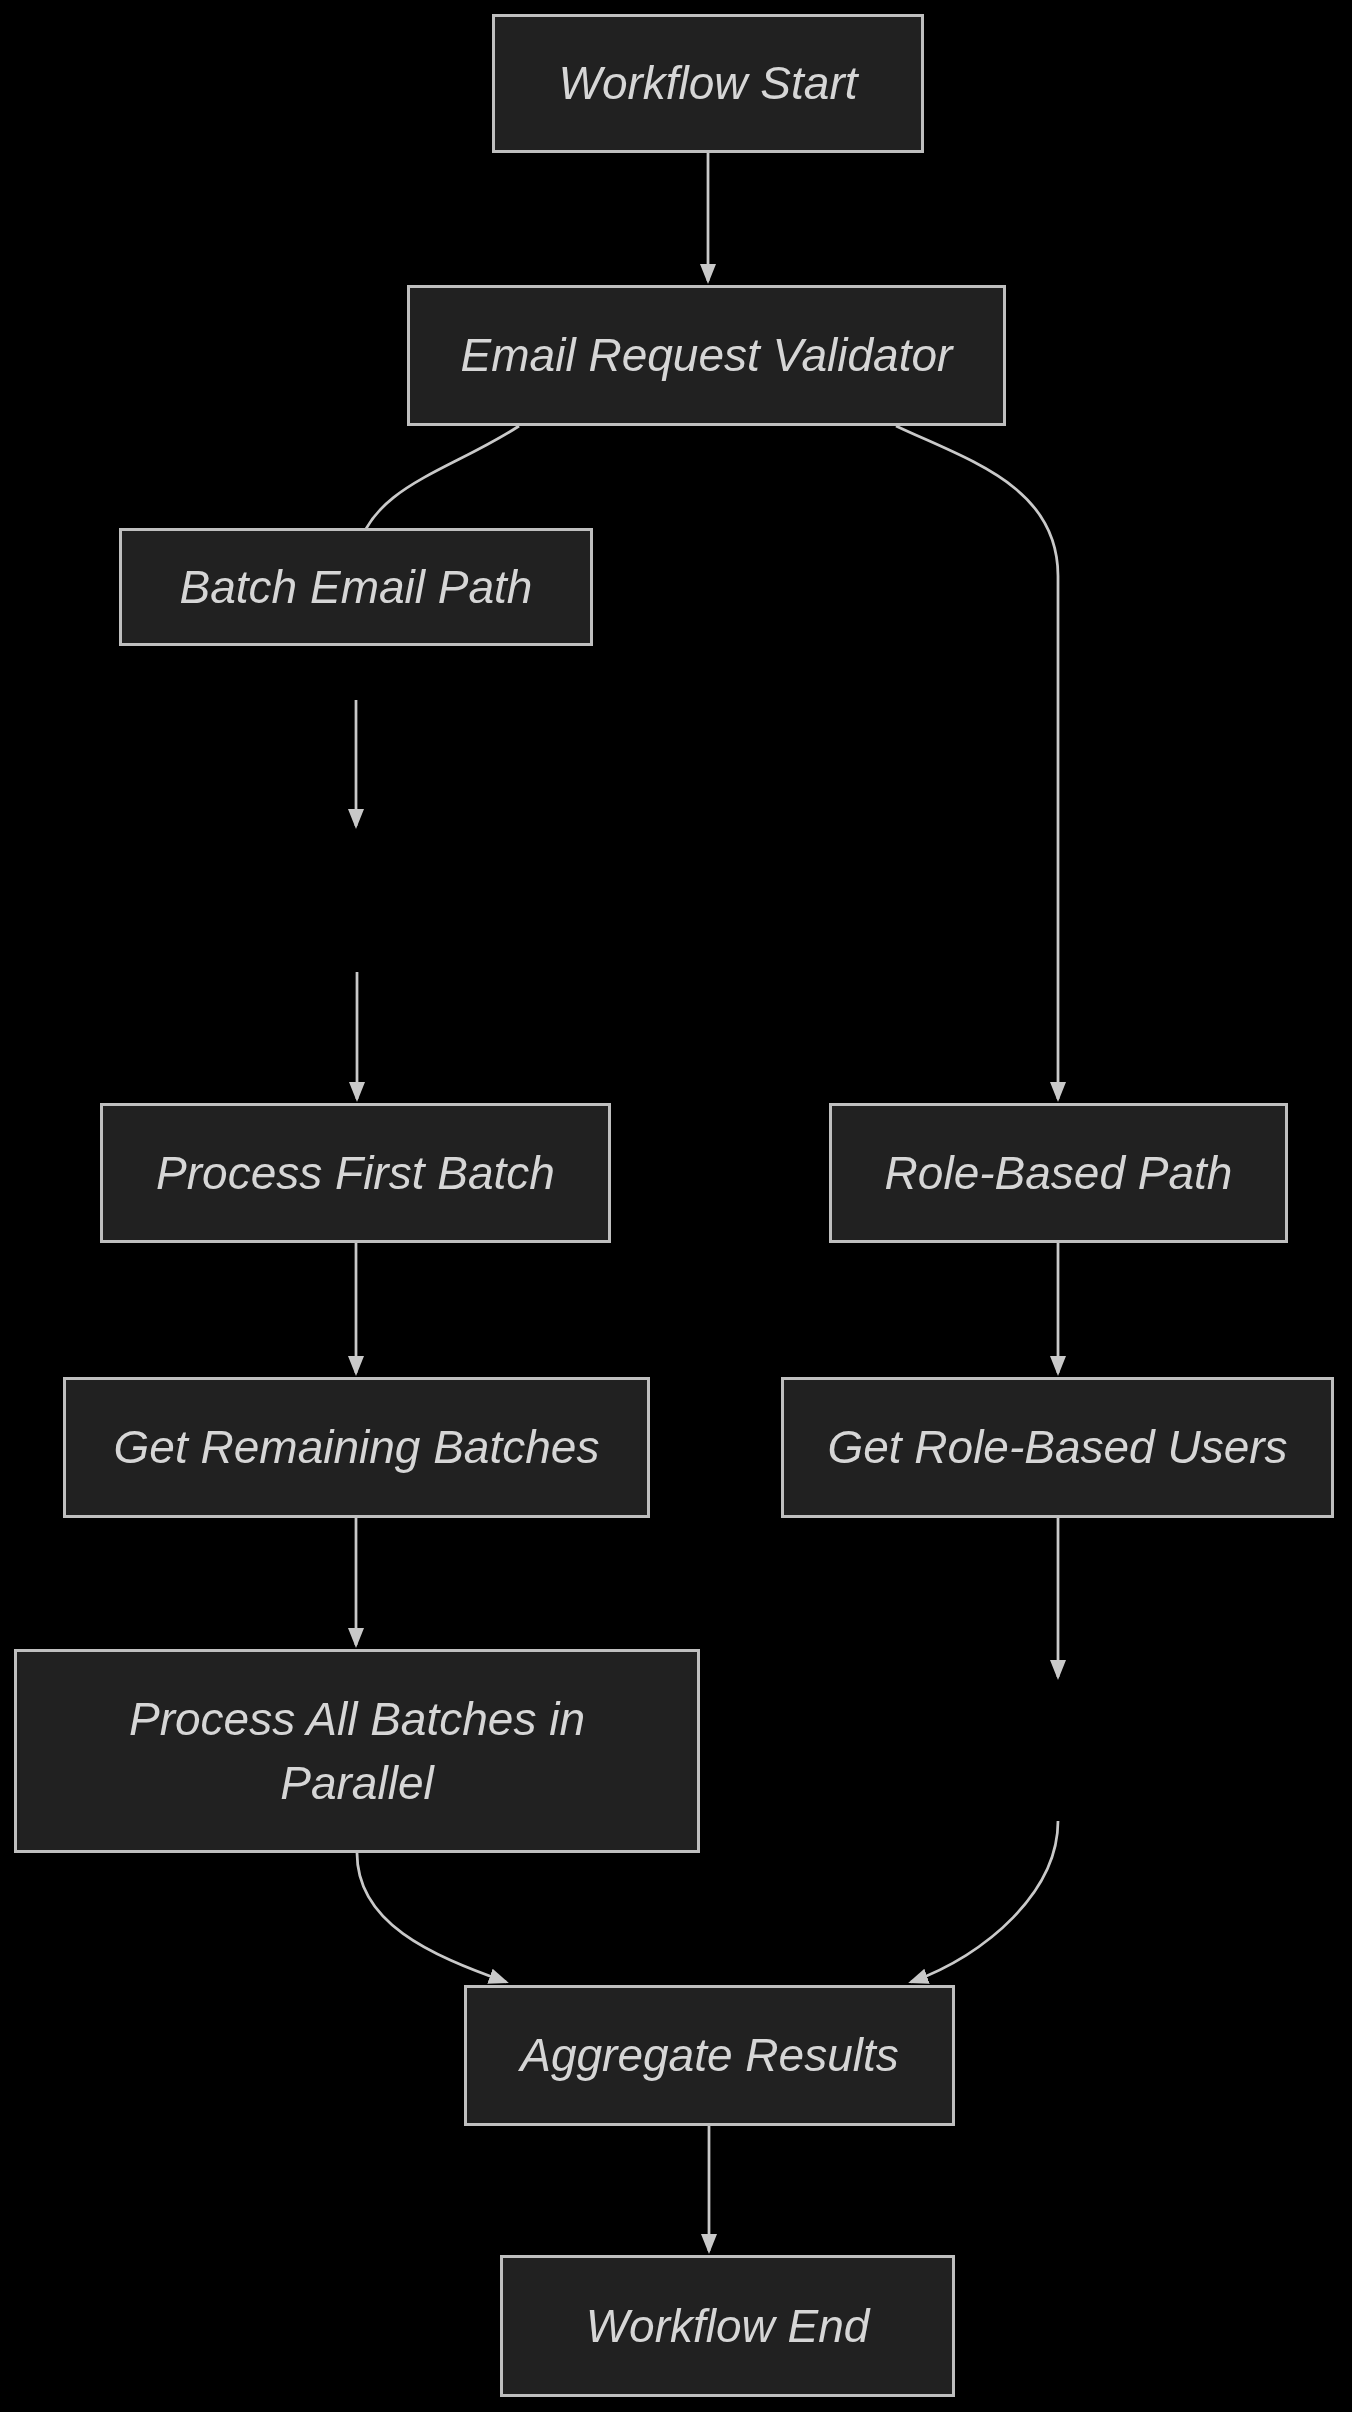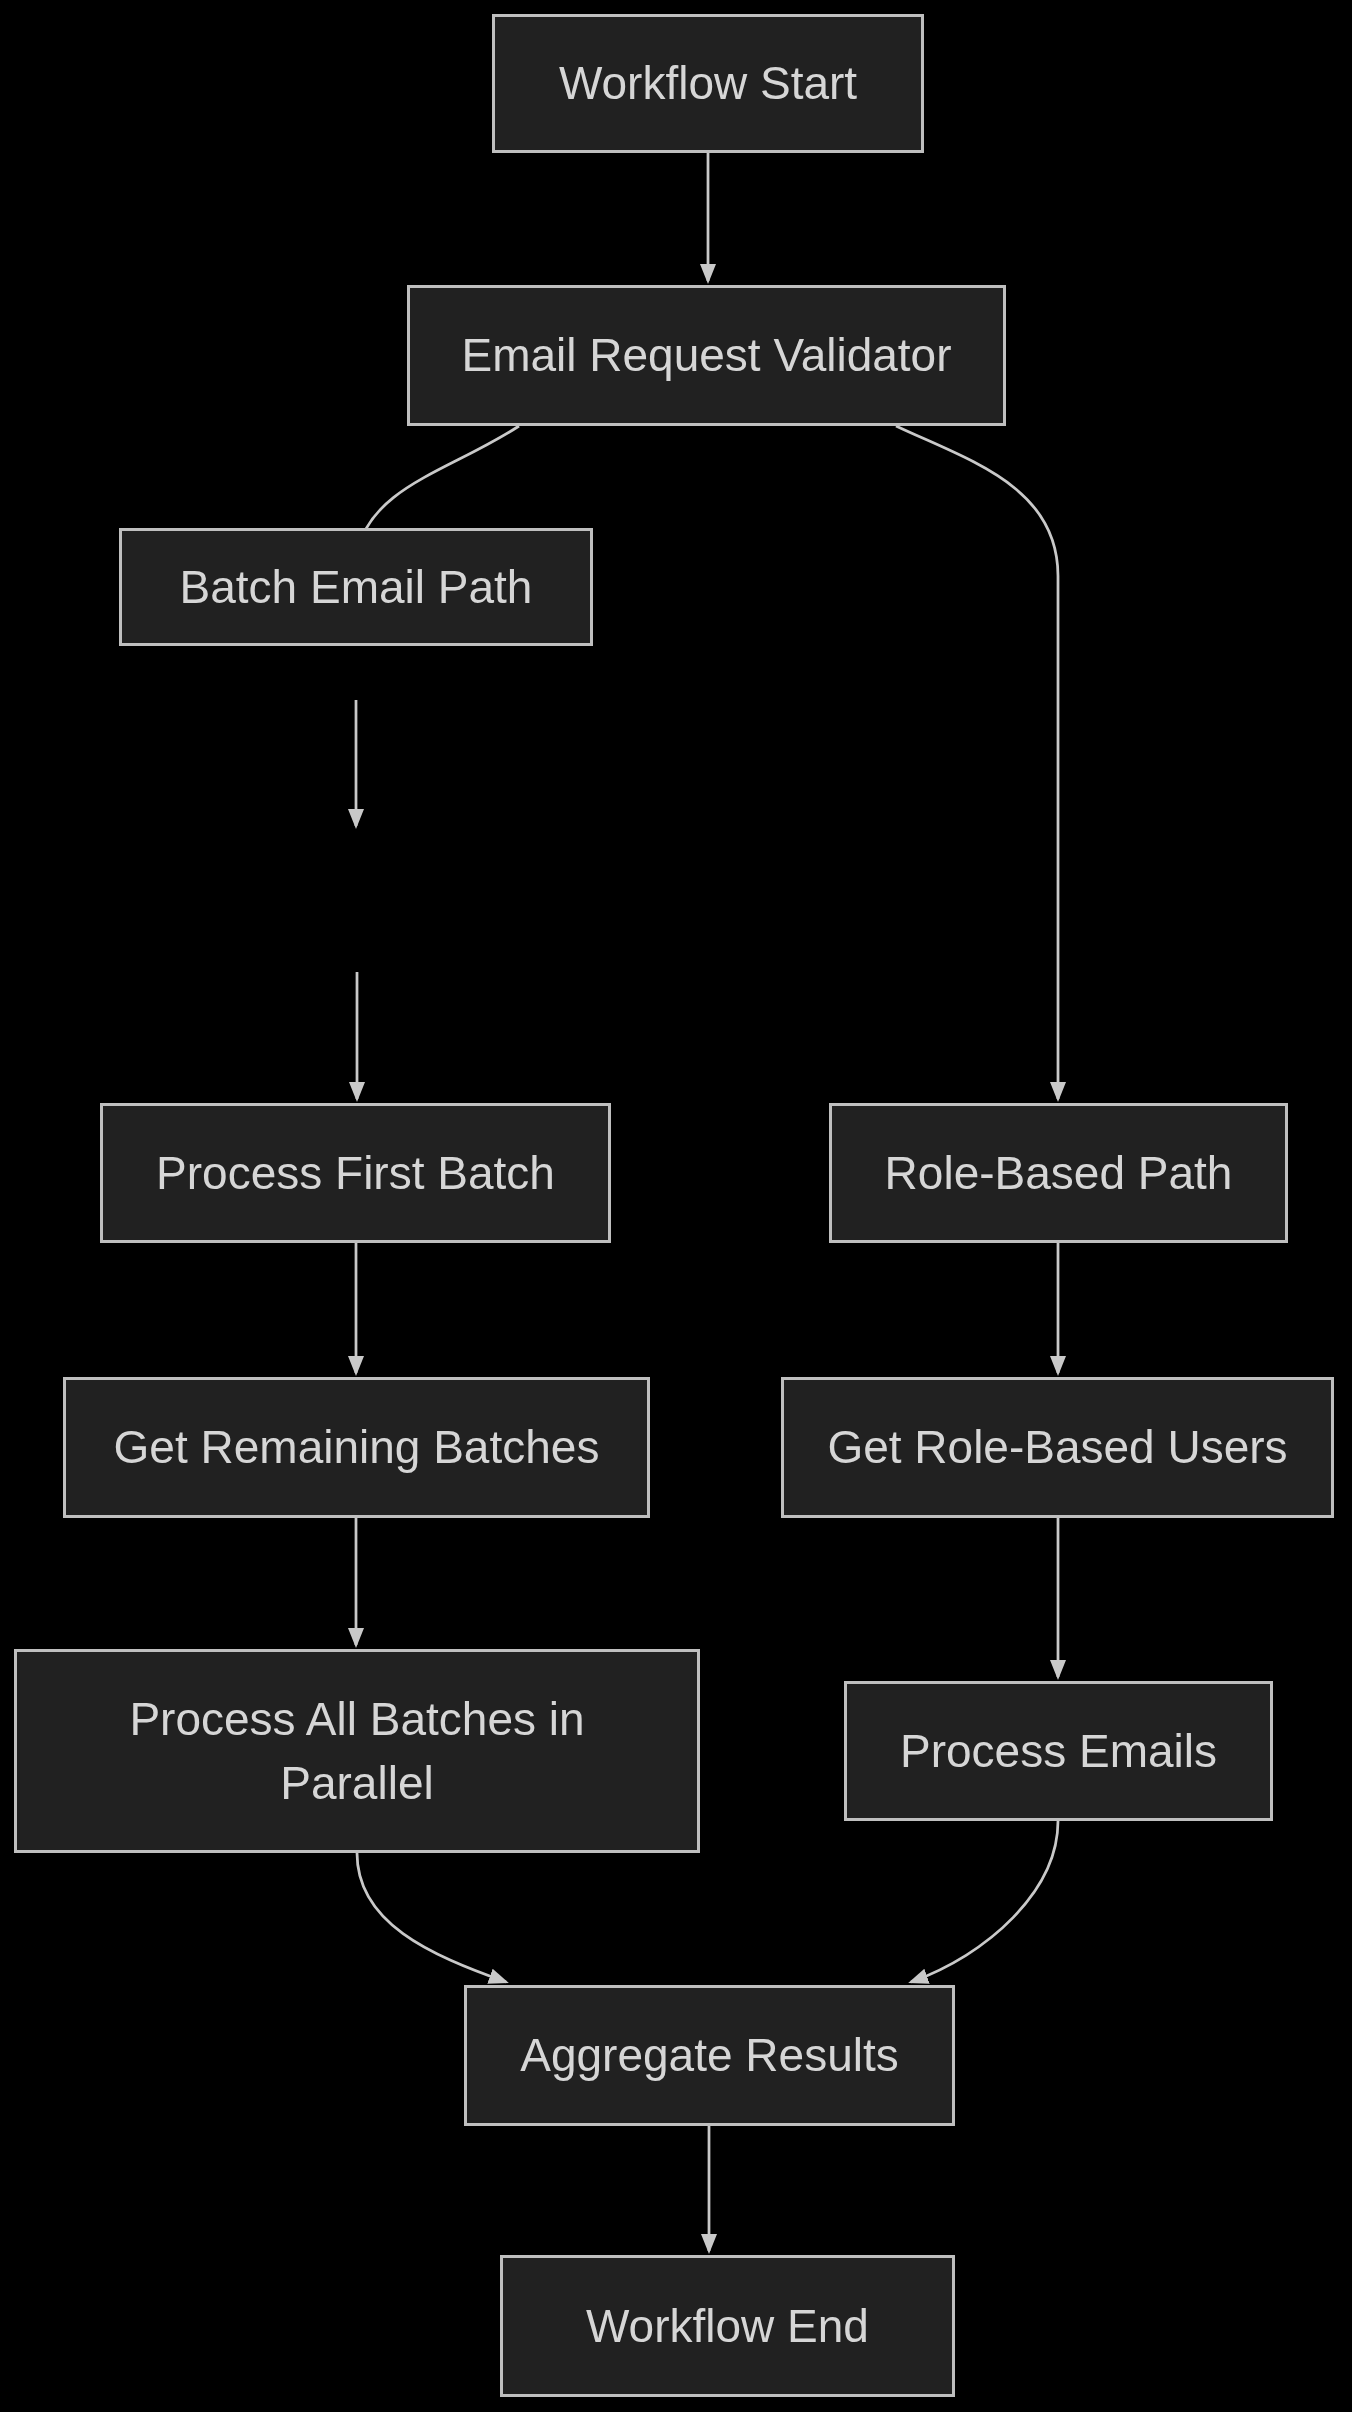--- a/index.html
+++ b/index.html
@@ -34,20 +34,21 @@
   }
   .node {
     position: absolute;
     box-sizing: border-box;
     background: var(--node-fill, #212121);
     border: 3px solid var(--node-border, #bfbfbf);
     display: flex;
     align-items: center;
     justify-content: center;
     text-align: center;
+    font-style: italic;
   }
   .node-label {
     color: var(--text-color, #d6d6d6);
     font-size: 46px;
     line-height: 1.4;
     white-space: pre-line;
     padding: 0 20px;
   }
 </style>
 </head>
@@ -103,23 +104,20 @@
 
   <div class="node" style="left:63px; top:1377px; width:587px; height:141px;">
     <span class="node-label">Get Remaining Batches</span>
   </div>
 
   <div class="node" style="left:14px; top:1649px; width:686px; height:204px;">
     <span class="node-label">Process All Batches in
 Parallel</span>
   </div>
 
-  <div class="node" style="left:844px; top:1681px; width:429px; height:140px;">
-    <span class="node-label">Process Emails</span>
-  </div>
 
   <div class="node" style="left:464px; top:1985px; width:491px; height:141px;">
     <span class="node-label">Aggregate Results</span>
   </div>
 
   <div class="node" style="left:500px; top:2255px; width:455px; height:142px;">
     <span class="node-label">Workflow End</span>
   </div>
 
 </div>

